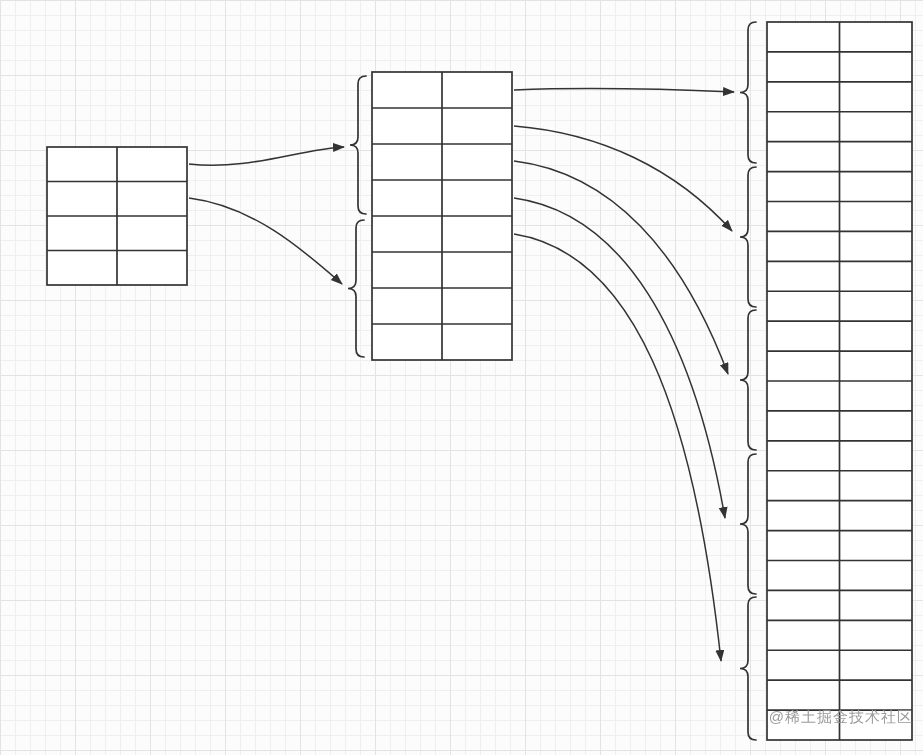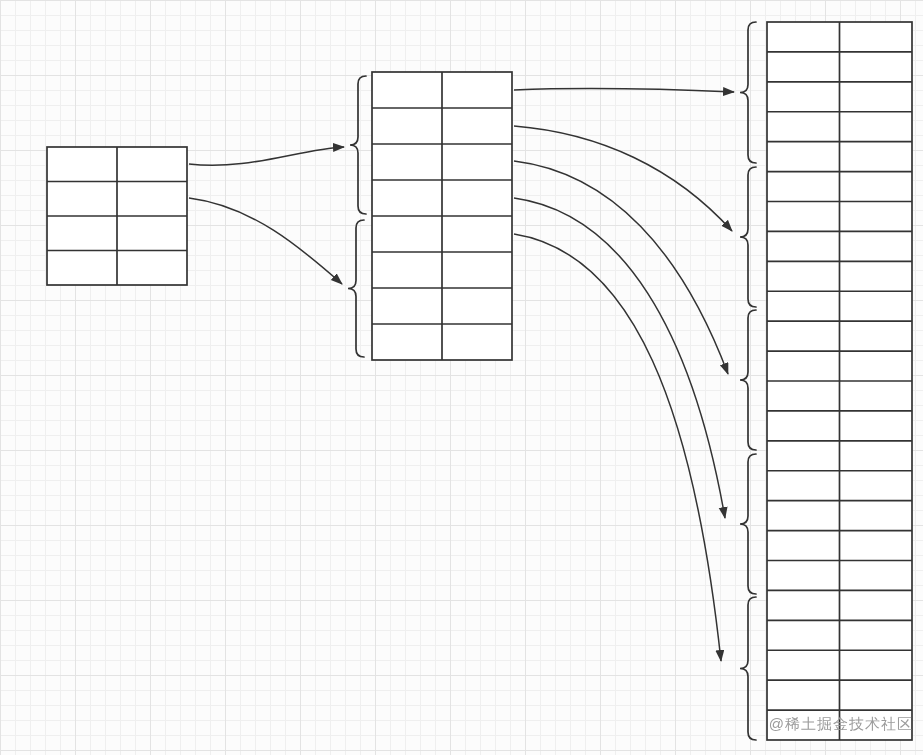--- a/index.html
+++ b/index.html
@@ -21,21 +21,21 @@
     background-size: 75px 75px, 75px 75px, 15px 15px, 15px 15px;
   }
   svg.diagram {
     position: absolute;
     left: 0;
     top: 0;
   }
   .watermark {
     position: absolute;
     right: 10px;
-    bottom: 21px;
+    bottom: 28px;
     font-size: 15px;
     letter-spacing: 1px;
     color: #9b9b9b;
     user-select: none;
     pointer-events: none;
   }
 </style>
 </head>
 <body>
 

